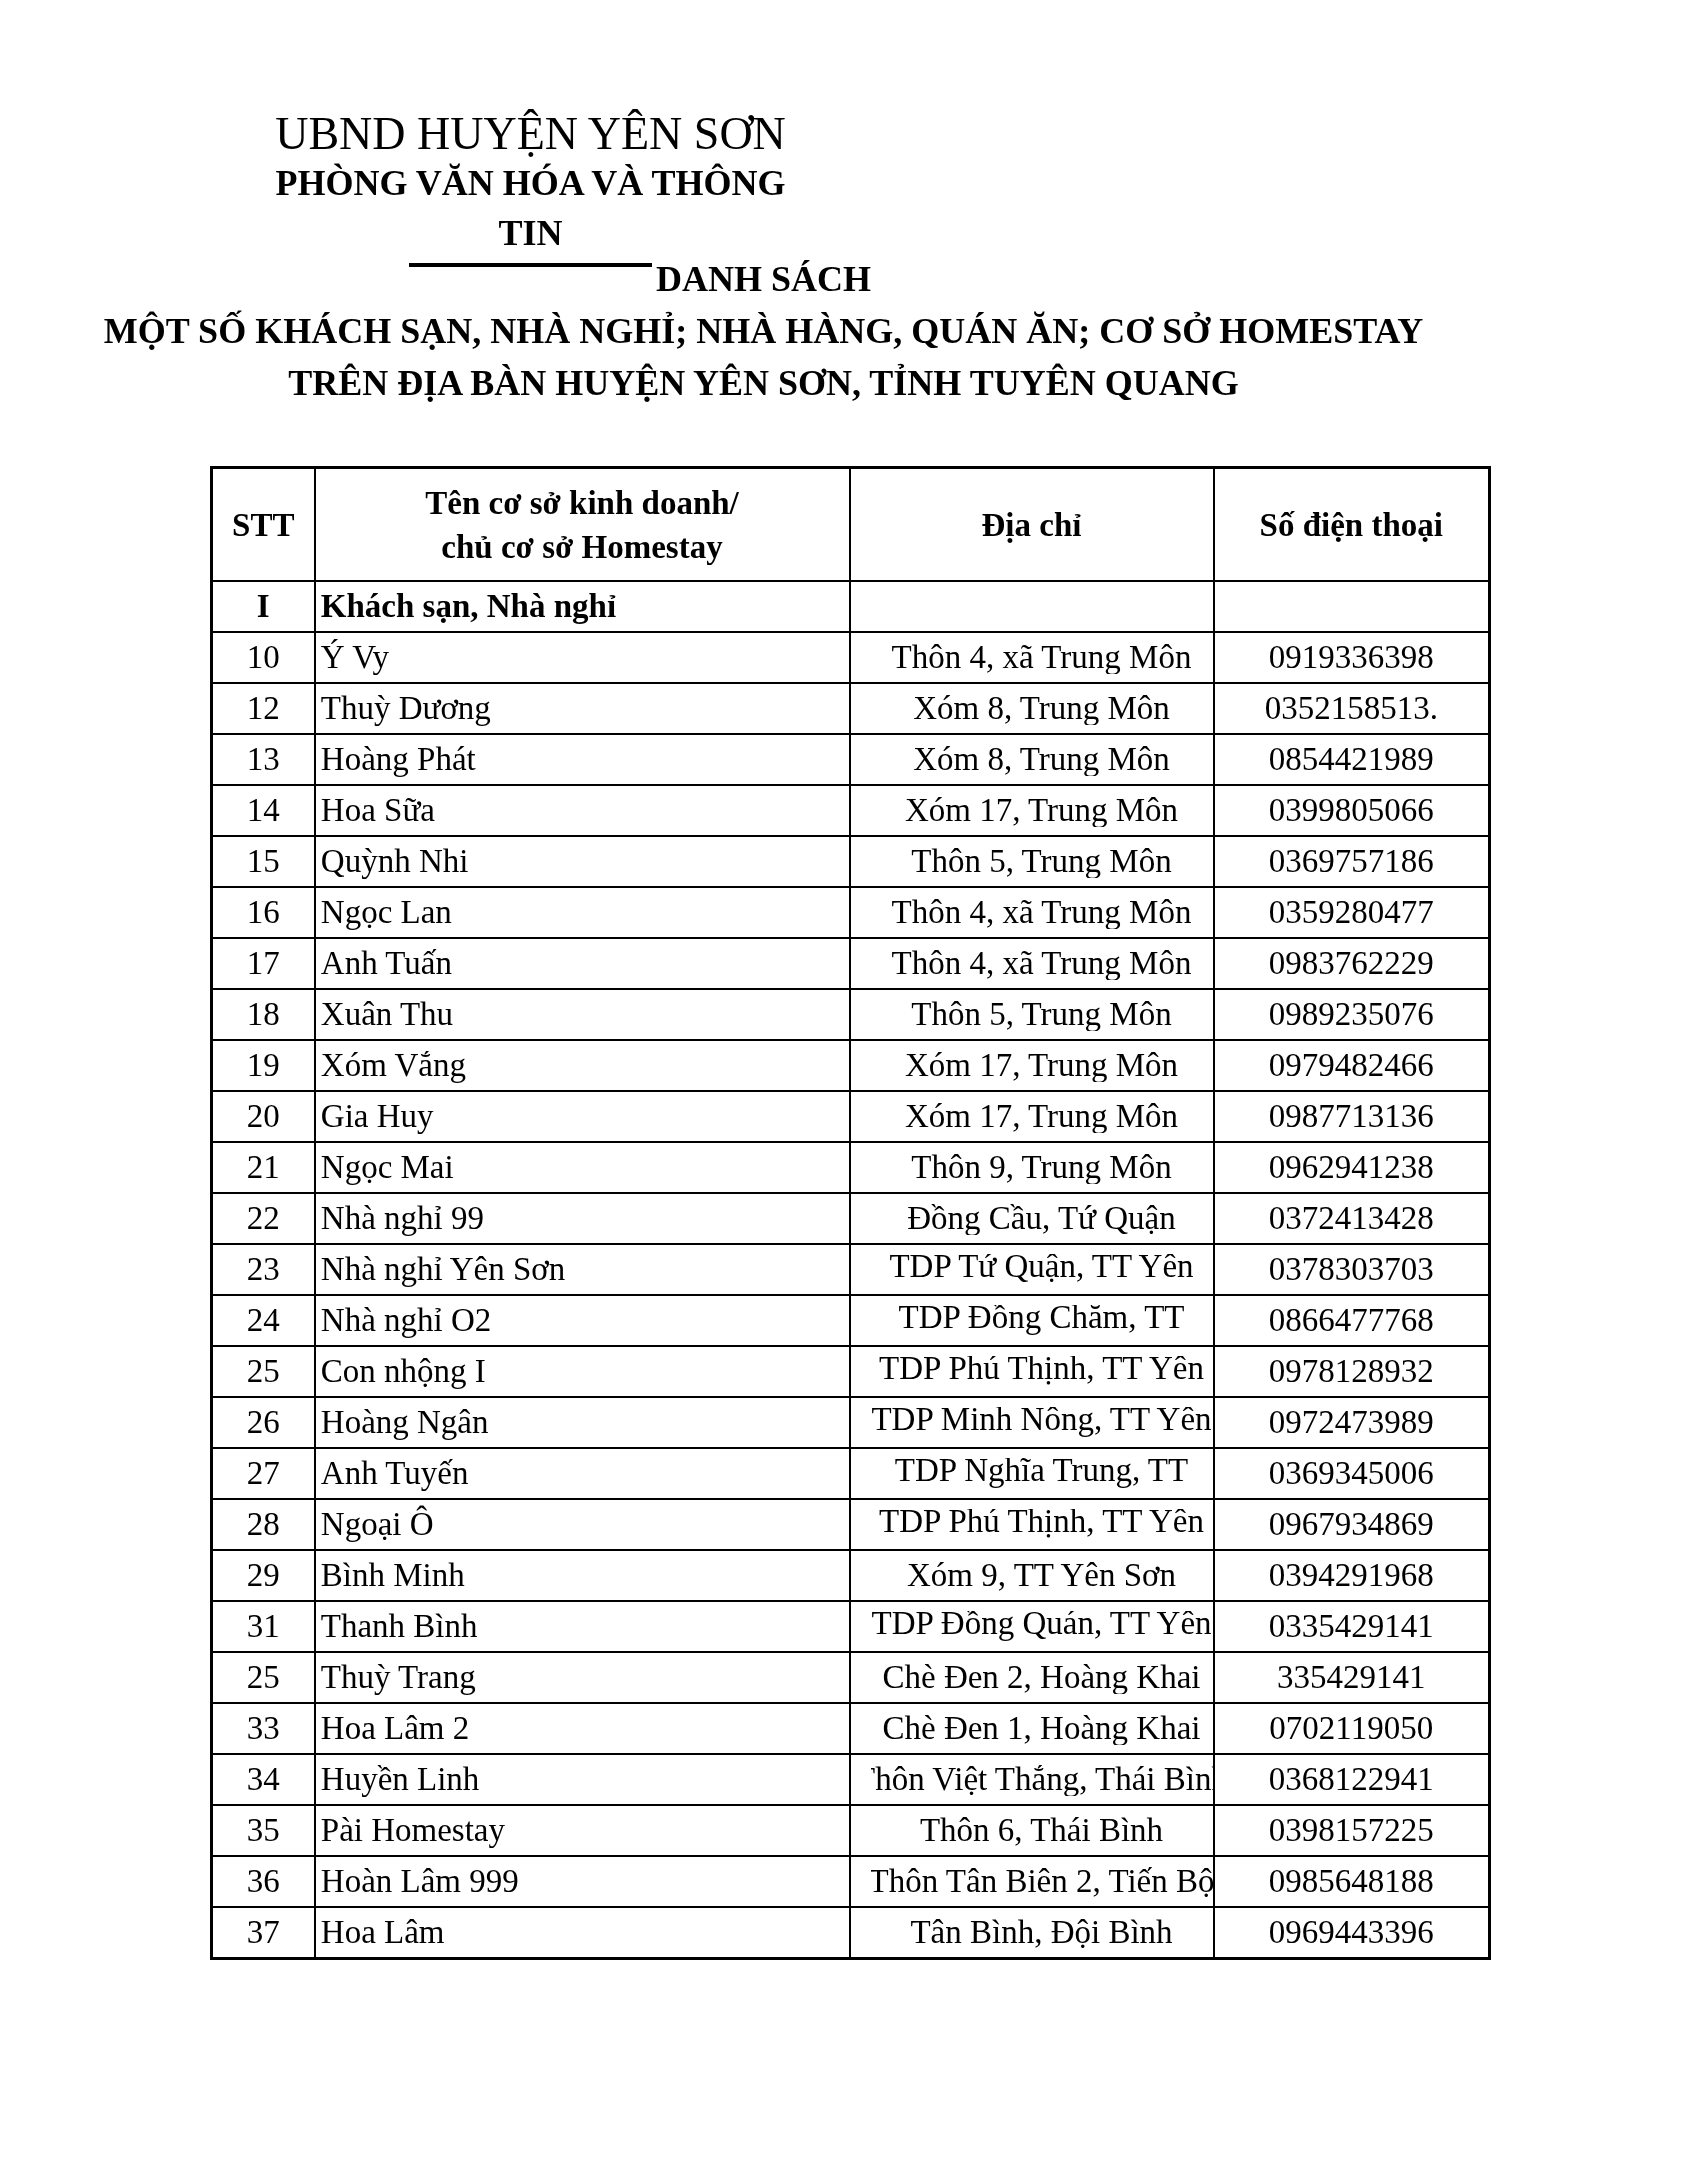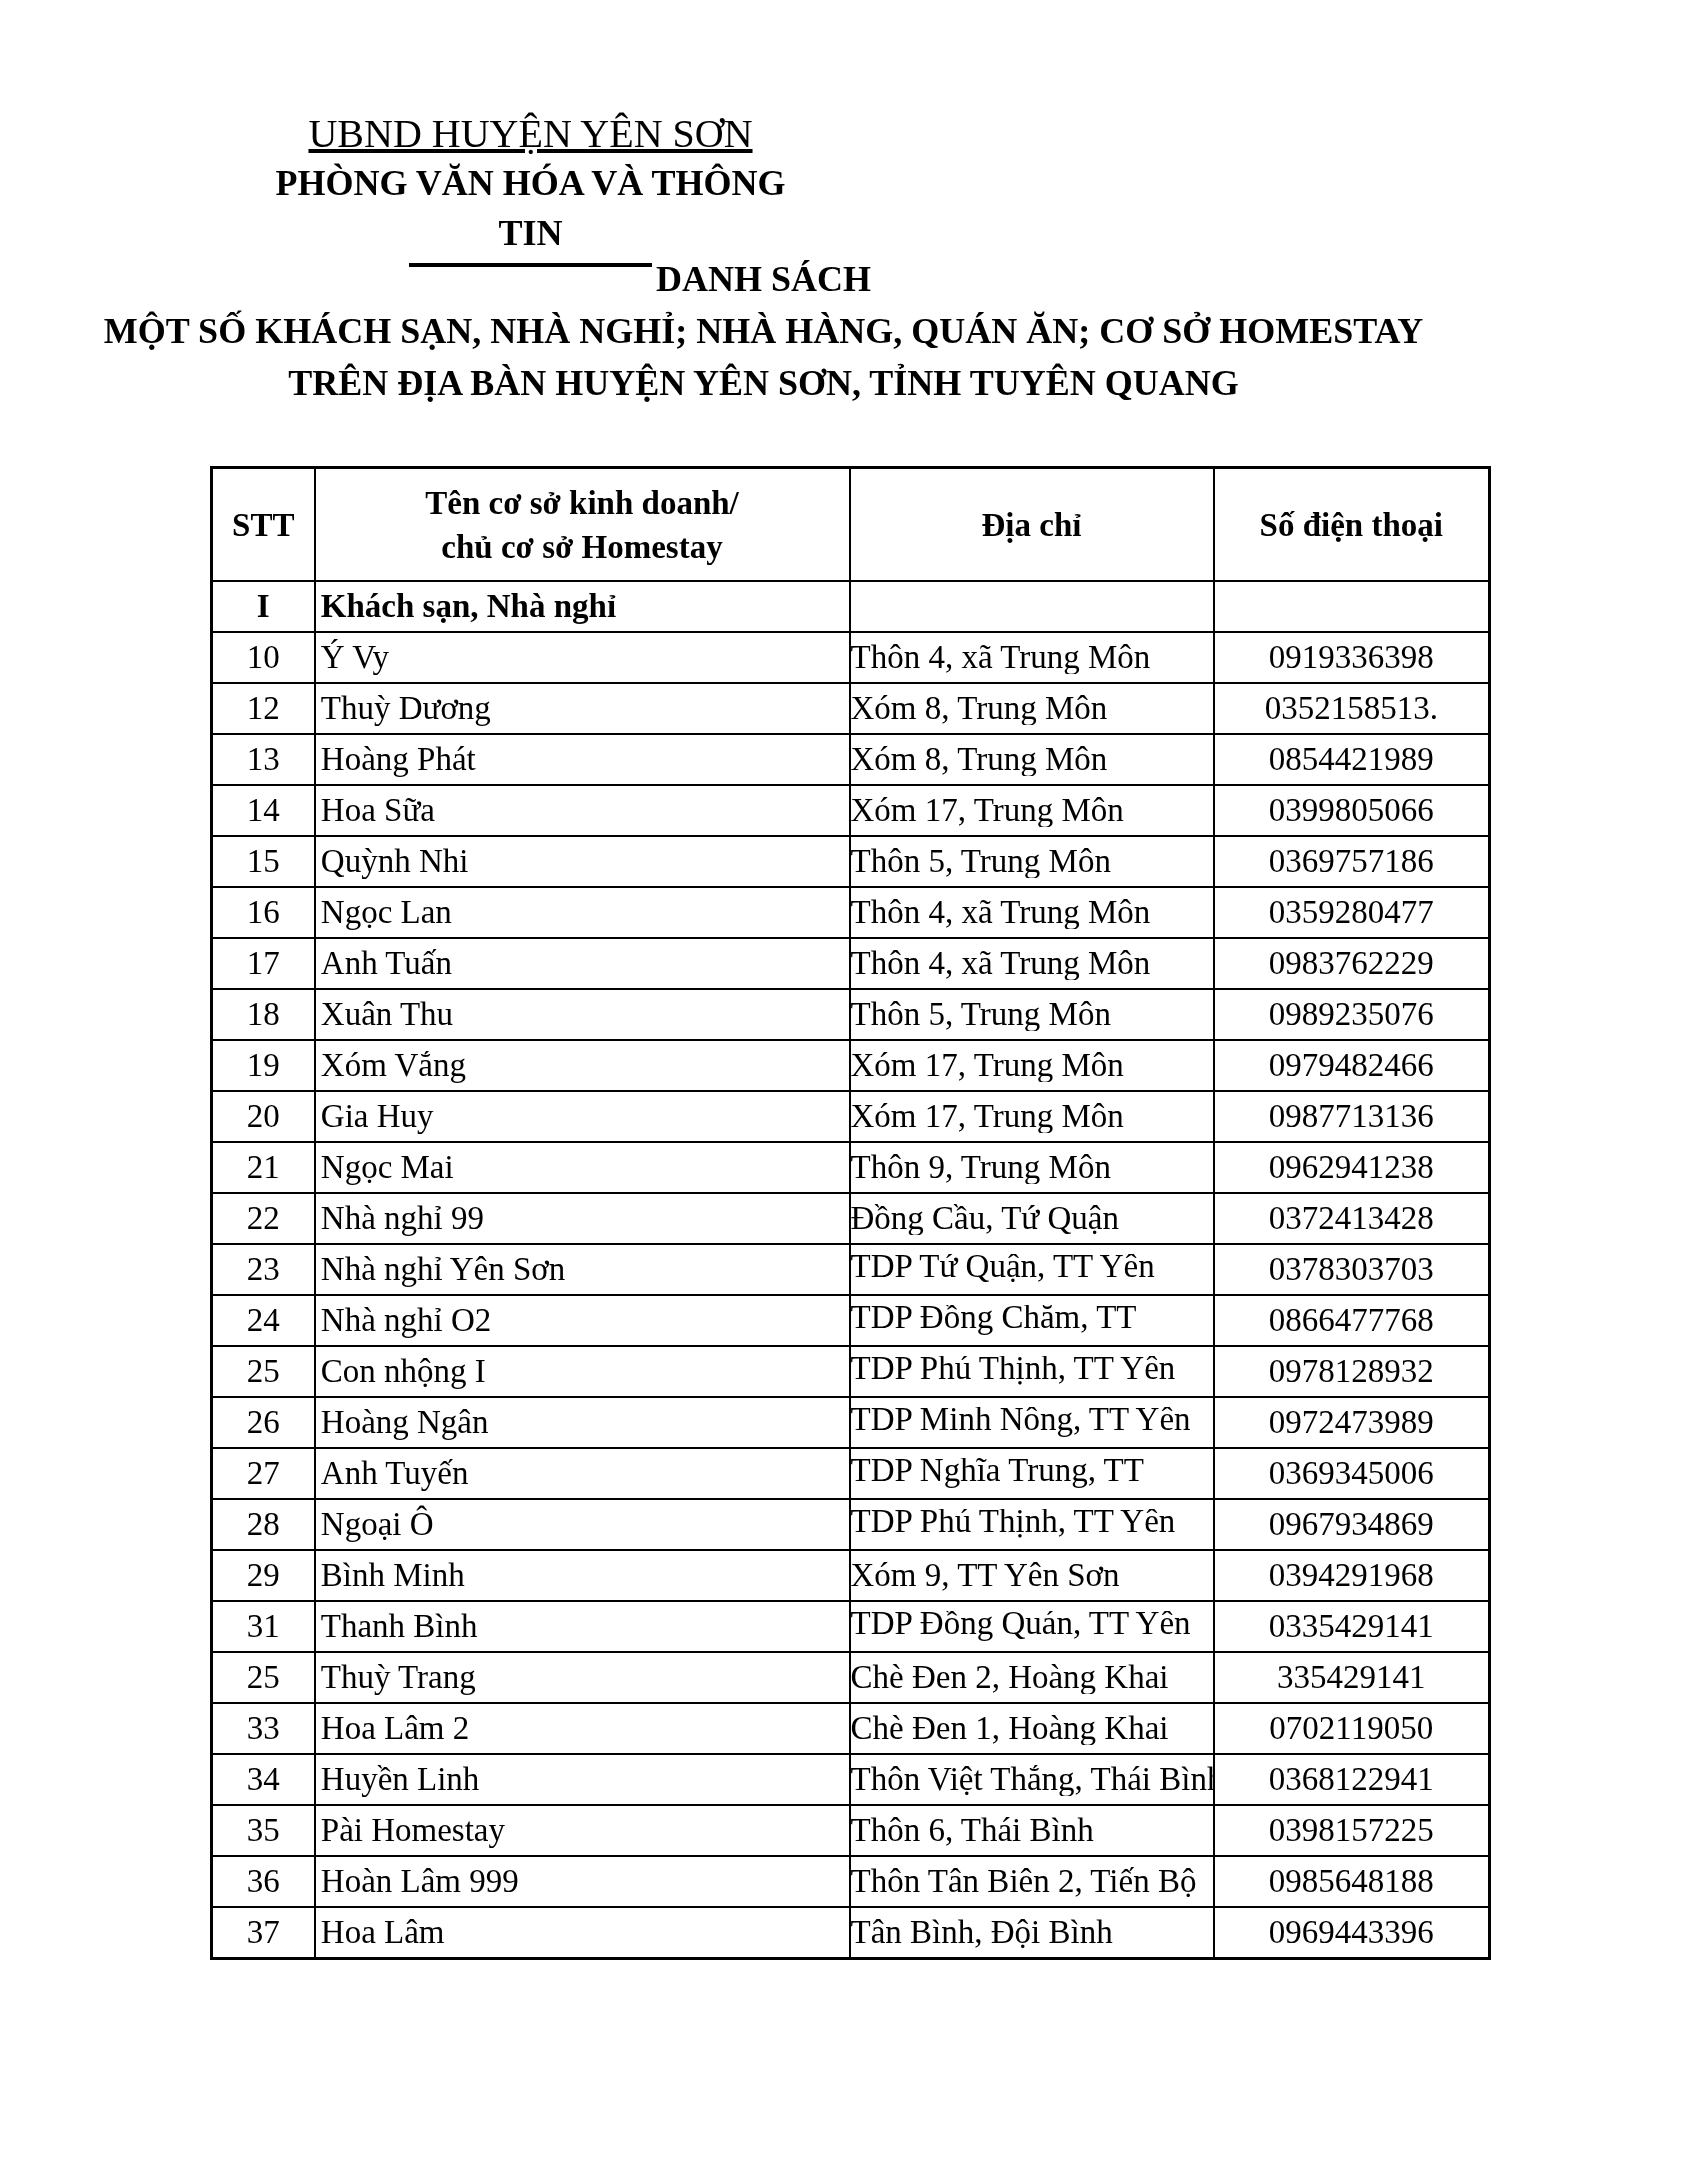--- a/index.html
+++ b/index.html
@@ -1,37 +1,37 @@
 <!DOCTYPE html>
 <html style="font-size:10.6px"><head>
 <meta charset="utf-8">
 <style>
   html,body{margin:0;padding:0;background:#e8e8e8;}
   .page{
     position:relative;width:1687px;height:2183px;background:#ffffff;color:#000;
     font-family:"Liberation Serif","DejaVu Serif",serif;overflow:hidden;
   }
   .org-block{position:absolute;left:250px;top:110px;width:561px;text-align:center;}
-  .org-line1{font-size:40px;line-height:48px;text-decoration:underline;}
+  .org-line1{font-size:46px;line-height:48px;}
   .org-line2{font-size:36px;font-weight:bold;line-height:50px;}
   .org-underline{width:243px;height:3.3px;background:#000;margin:5.3px auto 0;}
   .title-block{position:absolute;left:0;top:253px;width:1527px;text-align:center;
     font-weight:bold;font-size:36px;line-height:52px;}
   table.listing{position:absolute;left:210px;top:466px;width:1277px;
     border-collapse:collapse;table-layout:fixed;border:3.3px solid #000;}
   .col-stt{width:103px}.col-name{width:535px}.col-addr{width:364px}.col-phone{width:276px}
   .listing th,.listing td{border-left:2px solid #000;border-top:2.6px solid #000;padding:0;font-size:33px;}
   .listing thead th{height:111px;font-weight:bold;text-align:center;vertical-align:middle;
     white-space:pre;line-height:44px;}
   .listing tbody td{height:49px;vertical-align:middle;overflow:hidden;}
   .c-stt{text-align:center;}
   .c-name{text-align:left;padding-left:5.3px !important;}
   .c-phone{text-align:center;}
   .section-row td{font-weight:bold;}
-  .addr-clip{height:32px;overflow:hidden;display:flex;align-items:center;justify-content:flex-start;}
+  .addr-clip{height:32px;overflow:hidden;display:flex;align-items:center;justify-content:center;margin-left:20px;}
   .addr-text{white-space:pre;text-align:center;line-height:41px;flex:0 0 auto;max-width:none;}
   .addr-text.two-line{align-self:flex-start;margin-top:-8px;}
 </style>
 </head>
 <body>
 
 <div class="page">
 
   <div class="org-block">
     <div class="org-line1">UBND HUYỆN YÊN SƠN</div>

